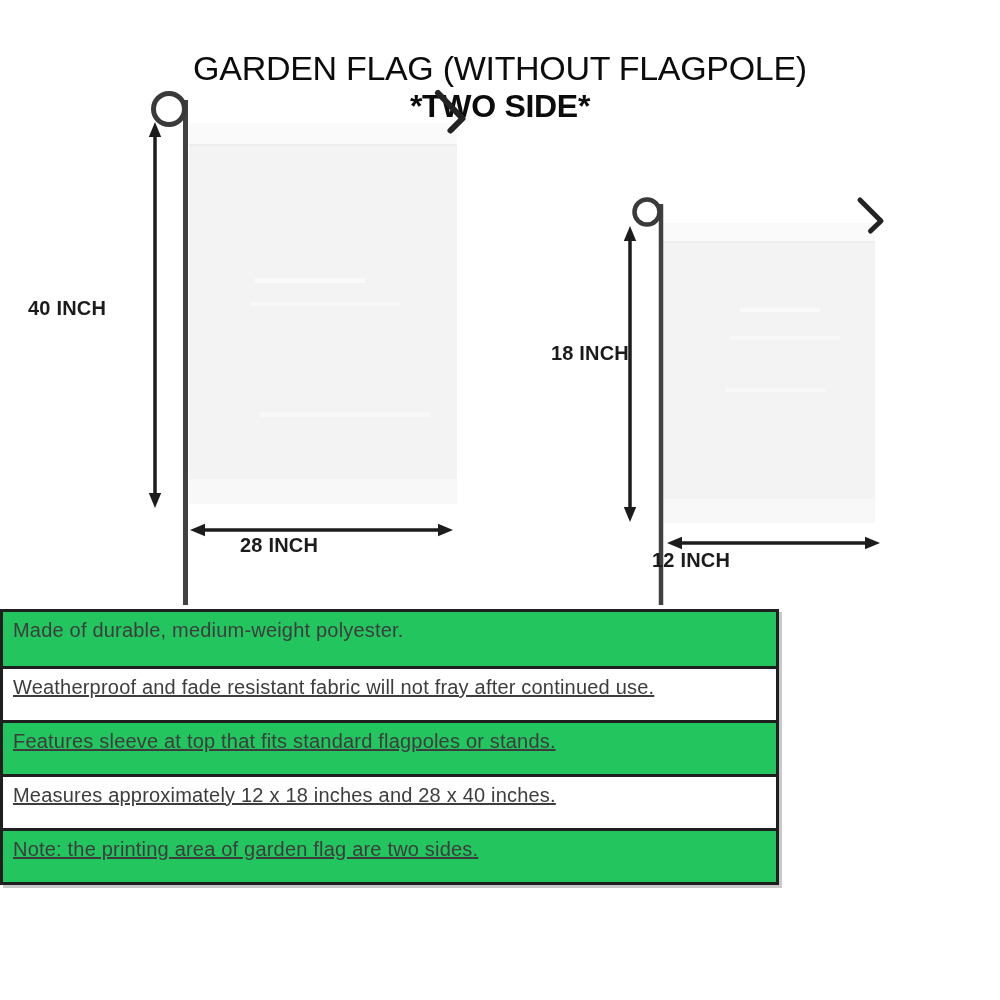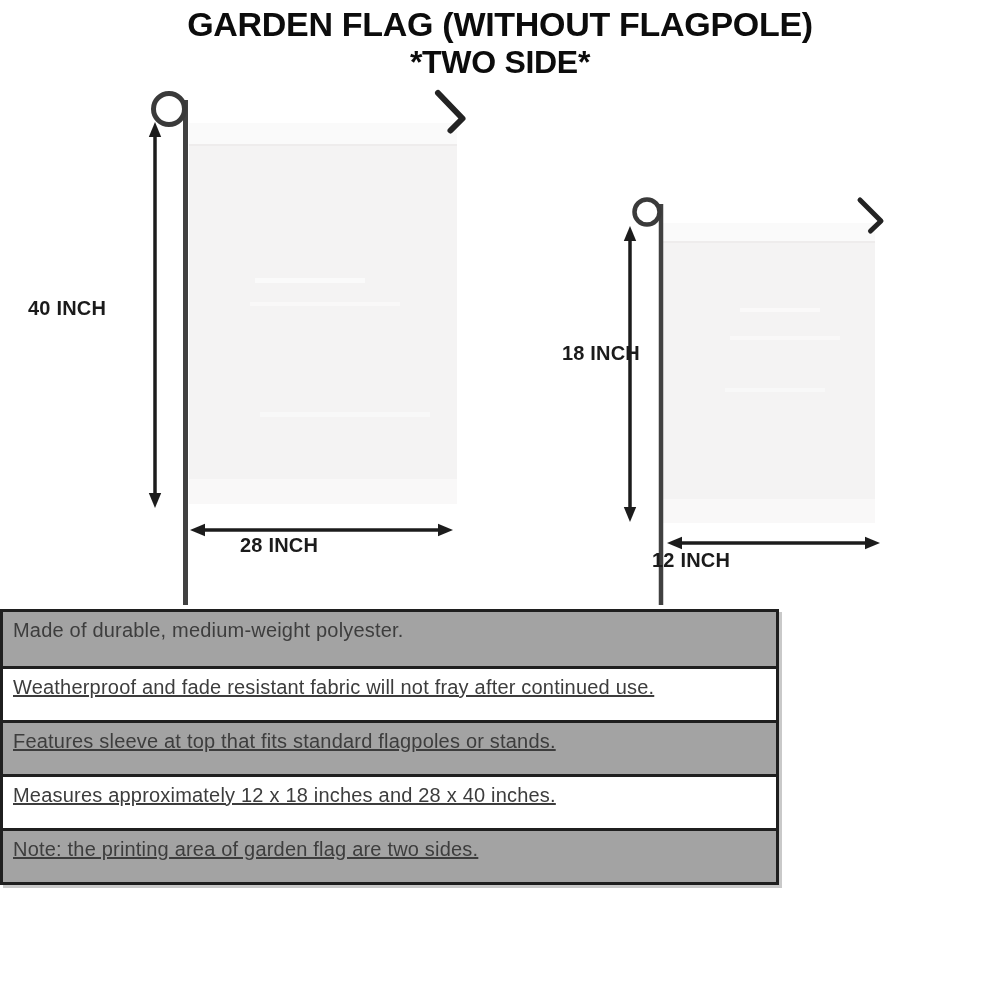--- a/index.html
+++ b/index.html
@@ -15,23 +15,24 @@
 
   
   .title-block {
     position: absolute;
     top: 4px; left: 0; right: 0;
     text-align: center;
     color: #0c0c0c;
   }
   .title-line1 {
     font-size: 34px;
-    font-weight: 700;
+    font-weight: 400;
     letter-spacing: -0.3px;
     line-height: 40px;
+    margin-top: 44px;
   }
   .title-line2 {
     font-size: 32px;
     font-weight: 800;
     letter-spacing: -0.3px;
     line-height: 37px;
   }
 
   
   .diagram-svg {
@@ -43,21 +44,21 @@
   
   .dim-label {
     position: absolute;
     font-size: 20px;
     font-weight: 700;
     color: #1b1b1b;
     letter-spacing: 0.2px;
   }
   .lbl-40 { top: 297px; left: 28px;  width: 114px; }
   .lbl-28 { top: 534px; left: 240px; width: 160px; text-align: left; }
-  .lbl-18 { top: 342px; left: 528px; width: 112px; text-align: right; }
+  .lbl-18 { top: 342px; left: 517px; width: 112px; text-align: right; }
   .lbl-12 { top: 549px; left: 652px; width: 160px; }
 
   
   .features-table {
     position: absolute;
     top: 609px; left: 0;
     width: 779px;
     border: 3px solid #1f1f1f;
     box-shadow: 3px 3px 0 #c9c9c9;
     display: flex;
@@ -65,21 +66,21 @@
   }
   .feature-row {
     height: 54px;
     padding: 6px 10px 0 10px;
     font-size: 20px;
     color: #3d3d3d;
     letter-spacing: 0.2px;
     line-height: 1.25;
   }
   .feature-row + .feature-row { border-top: 3px solid #1f1f1f; text-decoration: underline; }
-  .row-gray  { background: #a3a3a3; }
+  .row-gray  { background: #22c55e; }
   .row-white { background: #ffffff; }
 </style>
 </head>
 <body>
 
 <div class="canvas">
 
   <div class="title-block">
     <div class="title-line1">GARDEN FLAG (WITHOUT FLAGPOLE)</div>
     <div class="title-line2">*TWO SIDE*</div>

